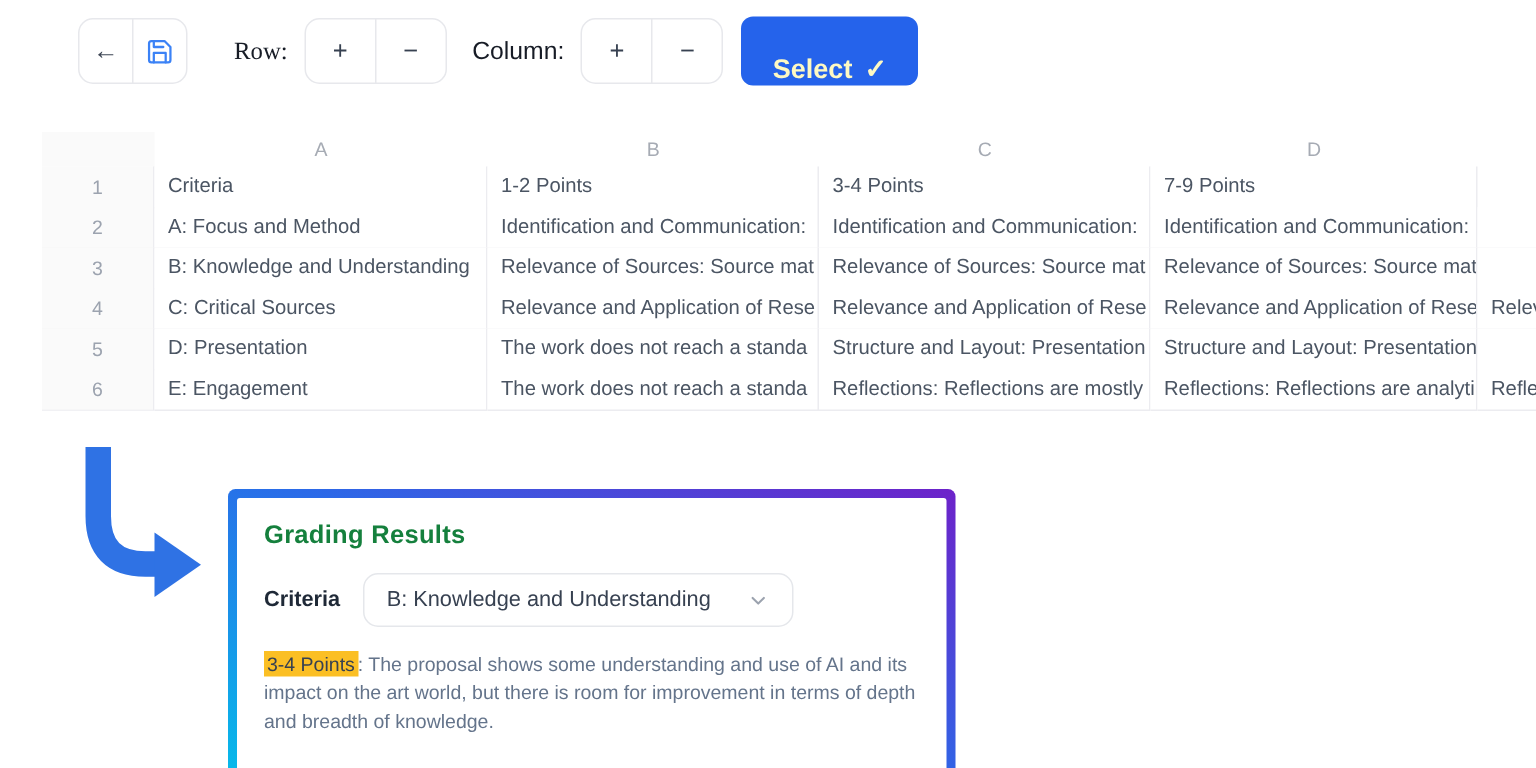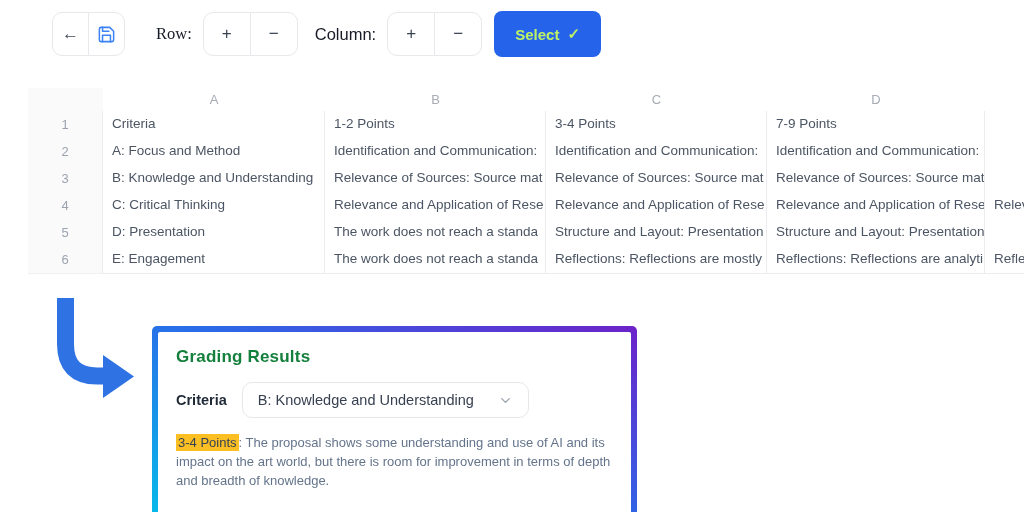--- a/index.html
+++ b/index.html
@@ -22,22 +22,22 @@
   .icon-btn + .icon-btn{margin-left:-1px;border-top-left-radius:0;border-bottom-left-radius:0;}
   .icon-btn.first{border-top-right-radius:0;border-bottom-right-radius:0;}
   .tb-label{font-size:16.5px;font-weight:500;color:#171c26;}
   .lbl-row{margin-left:31px;font-family:Liberation Serif, serif;}
   .lbl-col{margin-left:17px;text-align:right;}
   .pm-btn{width:48px;height:44px;font-size:17px;color:#374151;}
   .pm-group{display:flex;margin-left:11px;}
   .pm-group .pm-btn:first-child{border-top-right-radius:0;border-bottom-right-radius:0;}
   .pm-group .pm-btn:last-child{margin-left:-1px;border-top-left-radius:0;border-bottom-left-radius:0;}
   .select-btn{margin-left:12px;height:46px;padding:0 21px;background:var(--accent);
-    border:none;border-radius:8px;color:#bef264;font-size:15px;font-weight:700;
-    display:flex;align-items:center;gap:8px;cursor:pointer;}
+    border:none;border-radius:8px;color:#fef9c3;font-size:18px;font-weight:700;
+    display:flex;align-items:flex-end;gap:8px;cursor:pointer;}
 
   
   .sheet{position:absolute;left:28px;top:88px;width:1220px;}
   .srow{display:grid;grid-template-columns:75px 222px 221px 221px 218px 230px;}
   .letters{height:23px;}
   .letter{font-size:13px;color:#a6abb4;text-align:center;line-height:23px;}
   .corner{background:#fafafa;}
   .drow{height:27px;}
   .rownum{background:#fafafa;border-right:1px solid #ececf0;border-bottom:1px solid #f1f1f4;
     font-size:13px;color:#9ca3af;text-align:center;line-height:27px;}
@@ -124,21 +124,21 @@
     <div class="srow drow">
       <div class="rownum">3</div>
       <div class="cell">B: Knowledge and Understanding</div>
       <div class="cell">Relevance of Sources: Source mat</div>
       <div class="cell">Relevance of Sources: Source mat</div>
       <div class="cell">Relevance of Sources: Source mat</div>
       <div class="cell"></div>
     </div>
     <div class="srow drow">
       <div class="rownum">4</div>
-      <div class="cell">C: Critical Thinking</div>
+      <div class="cell">C: Critical Sources</div>
       <div class="cell">Relevance and Application of Rese</div>
       <div class="cell">Relevance and Application of Rese</div>
       <div class="cell">Relevance and Application of Rese</div>
       <div class="cell">Relevance and Application of Rese</div>
     </div>
     <div class="srow drow">
       <div class="rownum">5</div>
       <div class="cell">D: Presentation</div>
       <div class="cell">The work does not reach a standa</div>
       <div class="cell">Structure and Layout: Presentation</div>

